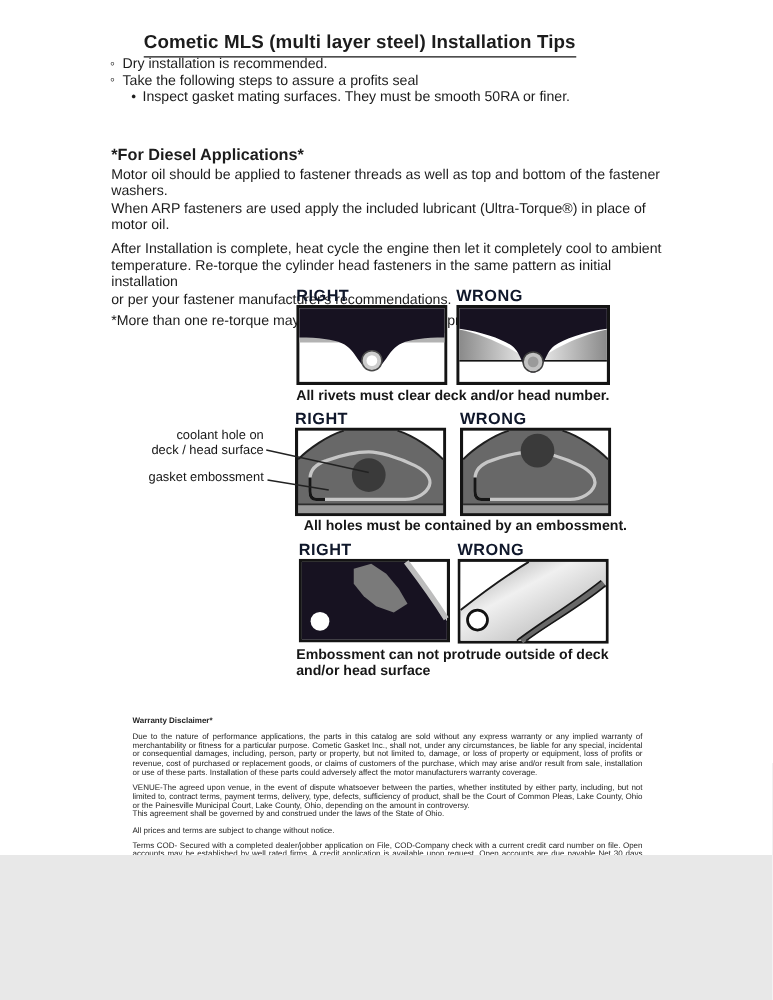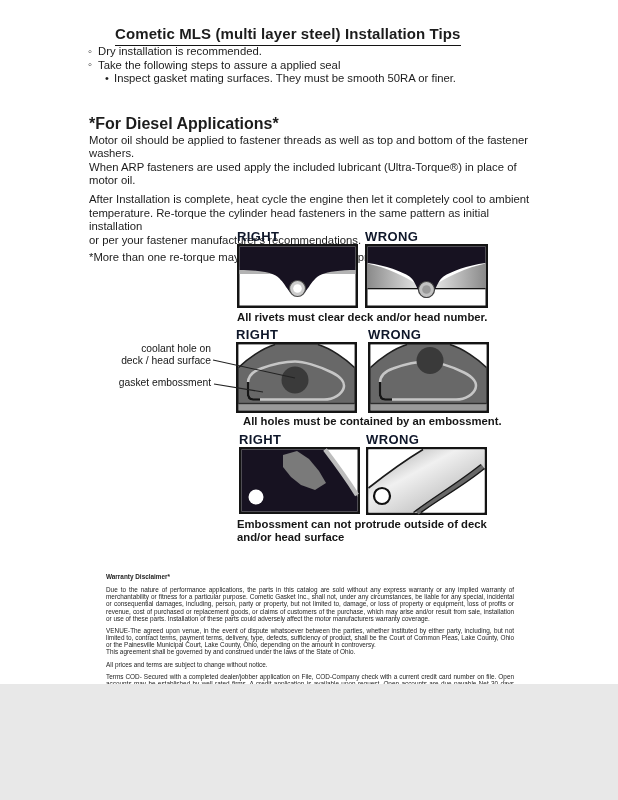--- a/index.html
+++ b/index.html
@@ -13,21 +13,21 @@
 
   
   #bullets{left:88px;top:45px;font-size:11.3px;line-height:13.7px;}
   .blt{position:relative;padding-left:10px;}
   .blt::before{content:"◦";position:absolute;left:0;top:-0.5px;font-size:11px;}
   .sub{position:relative;margin-left:17px;padding-left:9px;}
   .sub::before{content:"•";position:absolute;left:0;top:-0.5px;font-size:11px;}
 
   
   #diesel{left:89px;top:117px;width:452px;font-size:11.3px;line-height:13.6px;}
-  #diesel h2{margin:0 0 3px 0;font-size:16px;font-weight:700;}
+  #diesel h2{margin:0 0 3px 0;font-size:13px;font-weight:700;}
   .pre{white-space:pre-line;}
   #diesel .p1{margin:0 0 5px 0;}
   #diesel .p2{margin:0 0 4px 0;}
   #diesel .note{margin:0;}
 
   
   .rwlab{font-size:13px;font-weight:700;letter-spacing:.4px;text-align:left;color:#0f172a;}
   .cap{font-size:11.3px;font-weight:700;line-height:12.5px;color:#161616;}
   .ann{font-size:10.3px;line-height:11.5px;text-align:right;color:#161616;}
   svg{display:block;}
@@ -43,21 +43,21 @@
 </style>
 </head>
 <body>
 
 <div id="page">
 
   <div class="abs" id="title">Cometic MLS (multi layer steel) Installation Tips</div>
 
   <div class="abs" id="bullets">
     <div class="blt">Dry installation is recommended.</div>
-    <div class="blt">Take the following steps to assure a applied seal</div>
+    <div class="blt">Take the following steps to assure a profits seal</div>
     <div class="sub">Inspect gasket mating surfaces.  They must be smooth 50RA or finer.</div>
   </div>
 
   <div class="abs" id="diesel">
     <h2>*For Diesel Applications*</h2>
     <div class="pre p1">Motor oil should be applied to fastener threads as well as top and bottom of the fastener washers.
 When ARP fasteners are used apply the included lubricant (Ultra-Torque®) in place of motor oil.</div>
     <div class="pre p2">After Installation is complete, heat cycle the engine then let it completely cool to ambient
 temperature. Re-torque the cylinder head fasteners in the same pattern as initial installation
 or per your fastener manufacturer's recommendations.</div>

